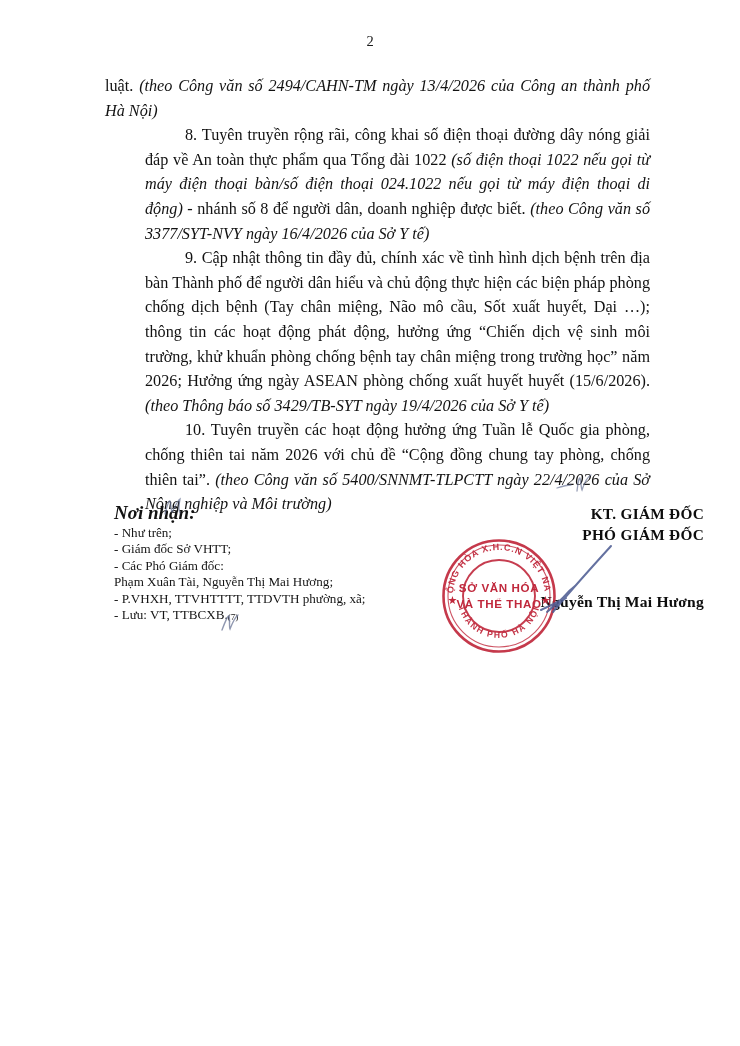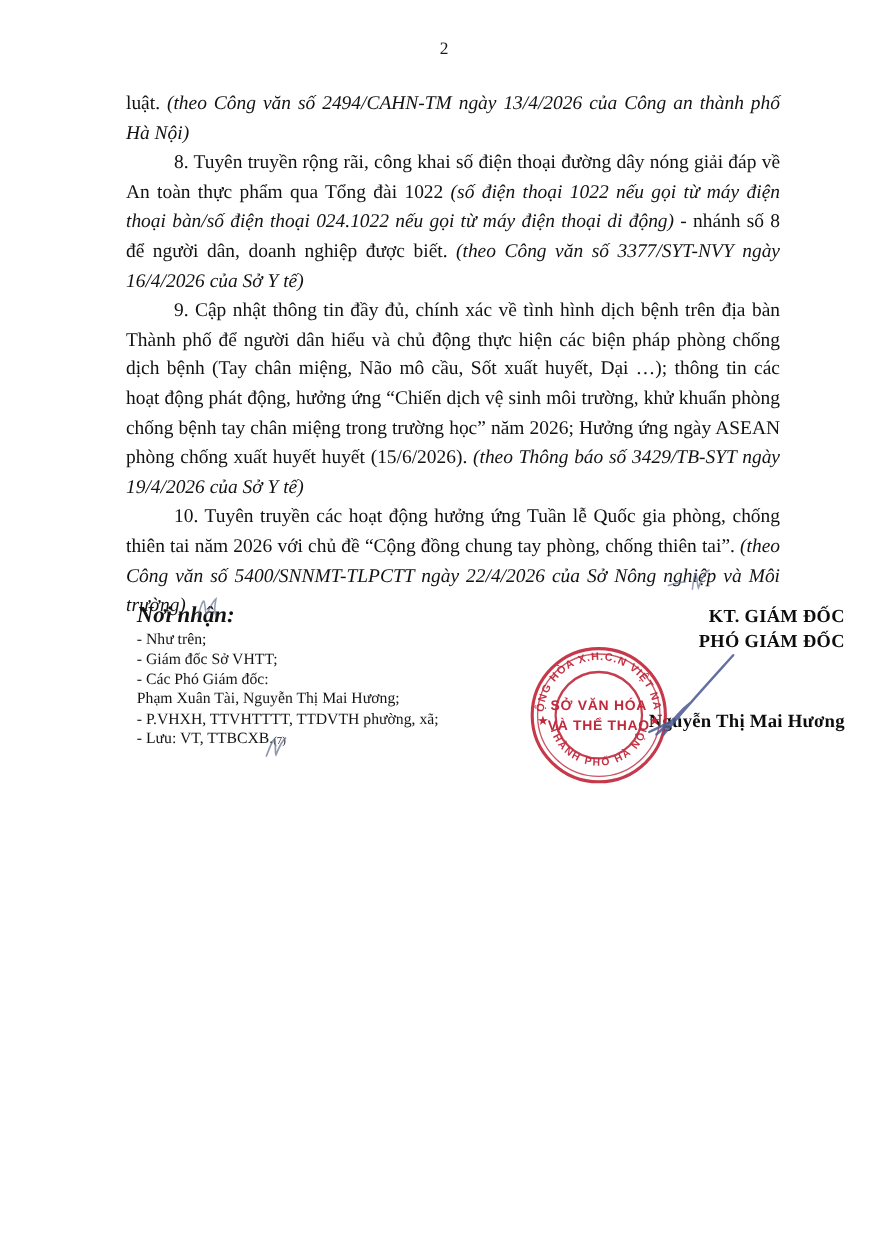--- a/index.html
+++ b/index.html
@@ -33,21 +33,21 @@
   }
   .para {
     font-size: 16.2px;
     line-height: 24.6px;
     text-align: justify;
     text-justify: inter-word;
     margin: 0 0 0 0;
     color: #121212;
   }
   .para + .para { margin-top: 0px; }
-  .indent { text-indent: 40px; }
+  .indent { text-indent: 40px; margin-left: 40px; }
   .it { font-style: italic; }
   .signature-wrap {
     position: absolute;
     left: 436px;
     top: 503px;
     width: 268px;
     text-align: right;
   }
   .sig-title {
     font-size: 15.3px;

